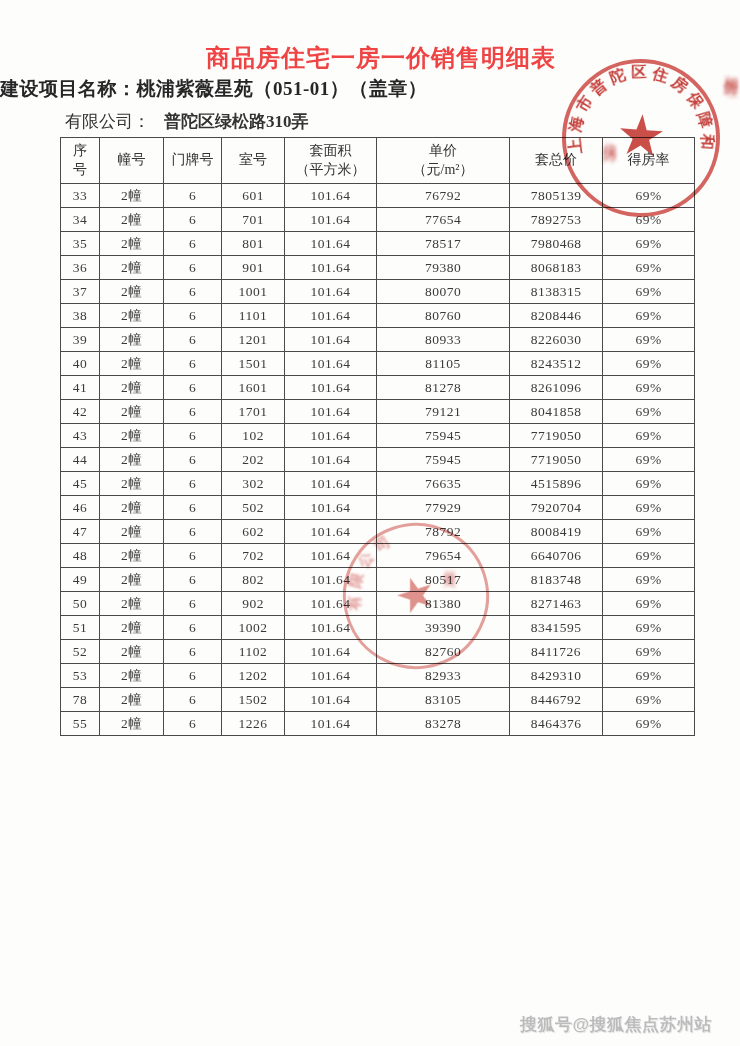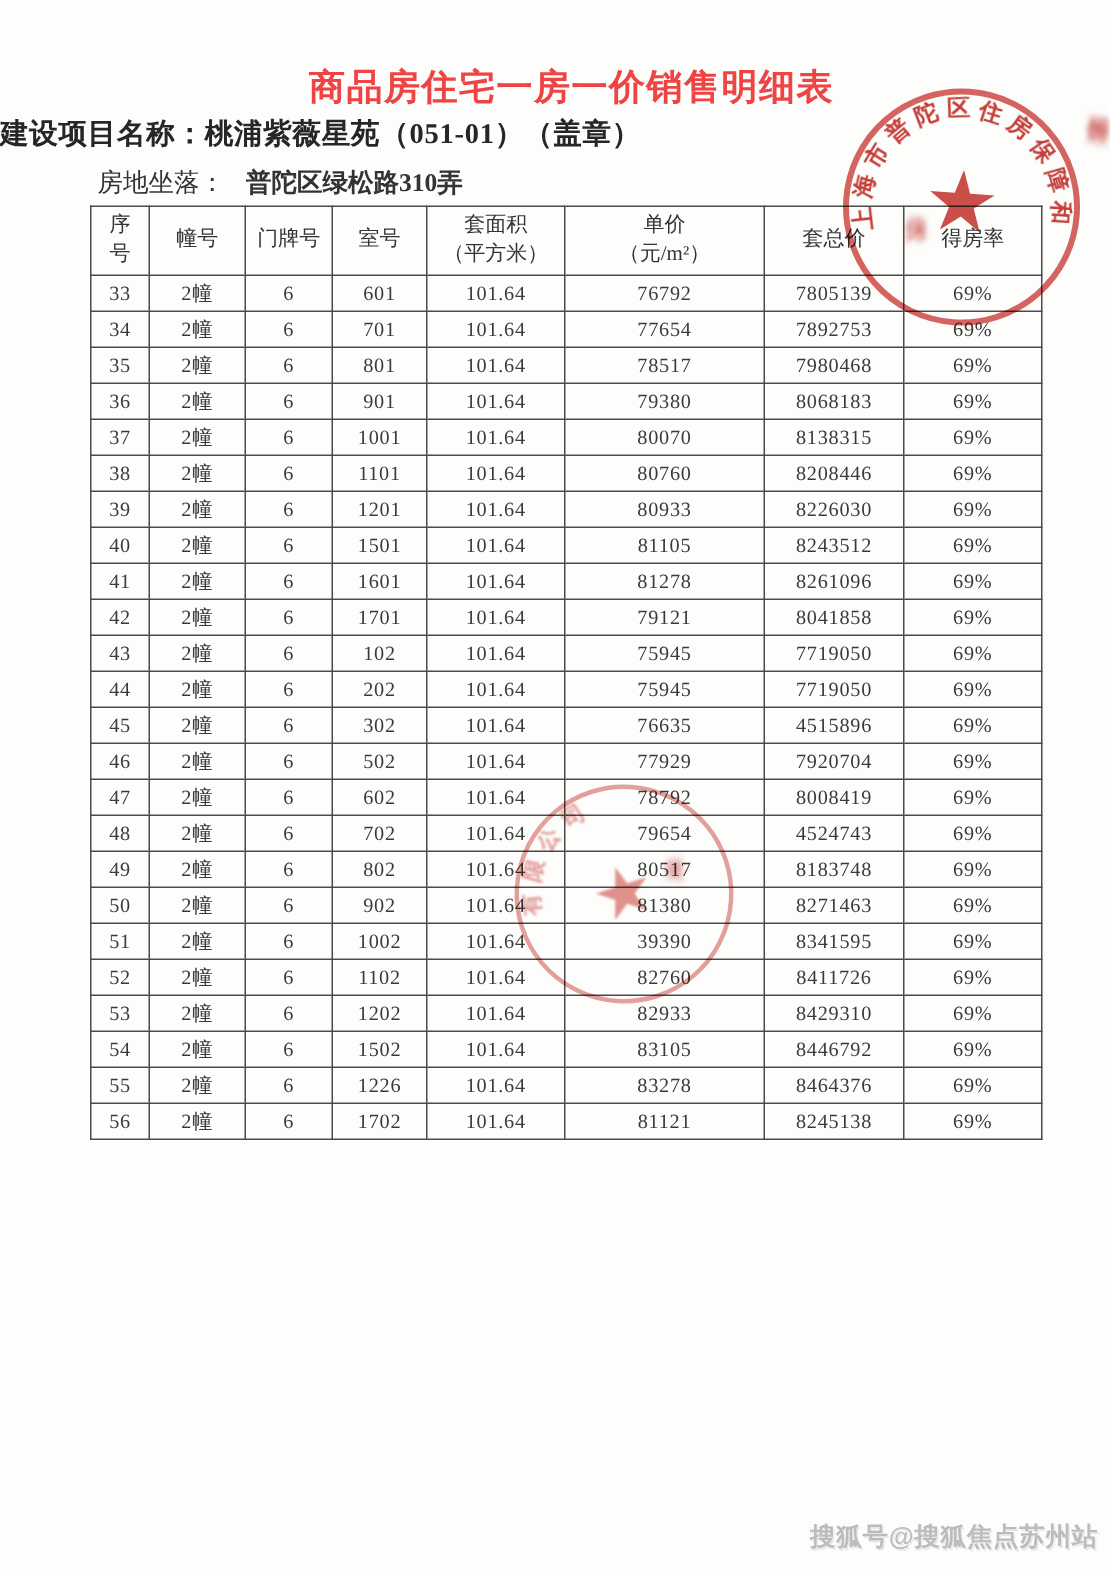--- a/index.html
+++ b/index.html
@@ -117,39 +117,39 @@
     mix-blend-mode: multiply;
     pointer-events: none;
   }
   .fragment-a { top: 130px; left: 600px; height: 90px; }
   .fragment-b { top: 62px;  left: 720px; height: 110px; font-size: 16px; }
   .fragment-c { top: 560px; left: 440px; height: 80px; font-size: 13px; opacity: .8; }
 
   
   .watermark {
     position: absolute;
-    top: 1013px; left: 540px;
+    top: 1013px; left: 520px;
     font-family: "Liberation Sans", "DejaVu Sans", sans-serif;
     font-size: 17px;
     font-weight: bold;
     color: #bcbcbc;
     text-shadow: 0 0 1px #ffffff, 1px 1px 0 #e8e8e8;
     letter-spacing: 0.5px;
     white-space: nowrap;
   }
 </style>
 </head>
 <body>
 
 <div class="page">
 
   <div class="doc-title">商品房住宅一房一价销售明细表</div>
   <div class="doc-subtitle">建设项目名称：桃浦紫薇星苑（051-01）（盖章）</div>
   <div class="doc-location">
-    <span class="loc-label">房地坐落：</span><span class="loc-value">普陀区绿松路310弄</span>
+    <span class="loc-label">有限公司：</span><span class="loc-value">普陀区绿松路310弄</span>
   </div>
 
   <table class="price-table">
     <colgroup>
       <col style="width:39px">
         <col style="width:64px">
         <col style="width:58px">
         <col style="width:63px">
       <col style="width:92px">
         <col style="width:133px">
@@ -338,21 +338,21 @@
           <td>8008419</td>
           <td>69%</td>
         </tr>
         <tr>
           <td>48</td>
           <td>2幢</td>
           <td>6</td>
           <td>702</td>
           <td>101.64</td>
           <td>79654</td>
-          <td>4524743</td>
+          <td>6640706</td>
           <td>69%</td>
         </tr>
         <tr>
           <td>49</td>
           <td>2幢</td>
           <td>6</td>
           <td>802</td>
           <td>101.64</td>
           <td>80517</td>
           <td>8183748</td>
@@ -392,47 +392,37 @@
           <td>53</td>
           <td>2幢</td>
           <td>6</td>
           <td>1202</td>
           <td>101.64</td>
           <td>82933</td>
           <td>8429310</td>
           <td>69%</td>
         </tr>
         <tr>
-          <td>54</td>
+          <td>78</td>
           <td>2幢</td>
           <td>6</td>
           <td>1502</td>
           <td>101.64</td>
           <td>83105</td>
           <td>8446792</td>
           <td>69%</td>
         </tr>
         <tr>
           <td>55</td>
           <td>2幢</td>
           <td>6</td>
           <td>1226</td>
           <td>101.64</td>
           <td>83278</td>
           <td>8464376</td>
-          <td>69%</td>
-        </tr>
-        <tr>
-          <td>56</td>
-          <td>2幢</td>
-          <td>6</td>
-          <td>1702</td>
-          <td>101.64</td>
-          <td>81121</td>
-          <td>8245138</td>
           <td>69%</td>
         </tr>
       </tbody>
   </table>
 
   <div class="stamp stamp-bureau">
     <svg width="158" height="158" viewBox="0 0 158 158">
       <defs>
         <path id="bureau-arc" d="M 21 98 A 61 61 0 1 1 137 98" fill="none"></path>
       </defs>

